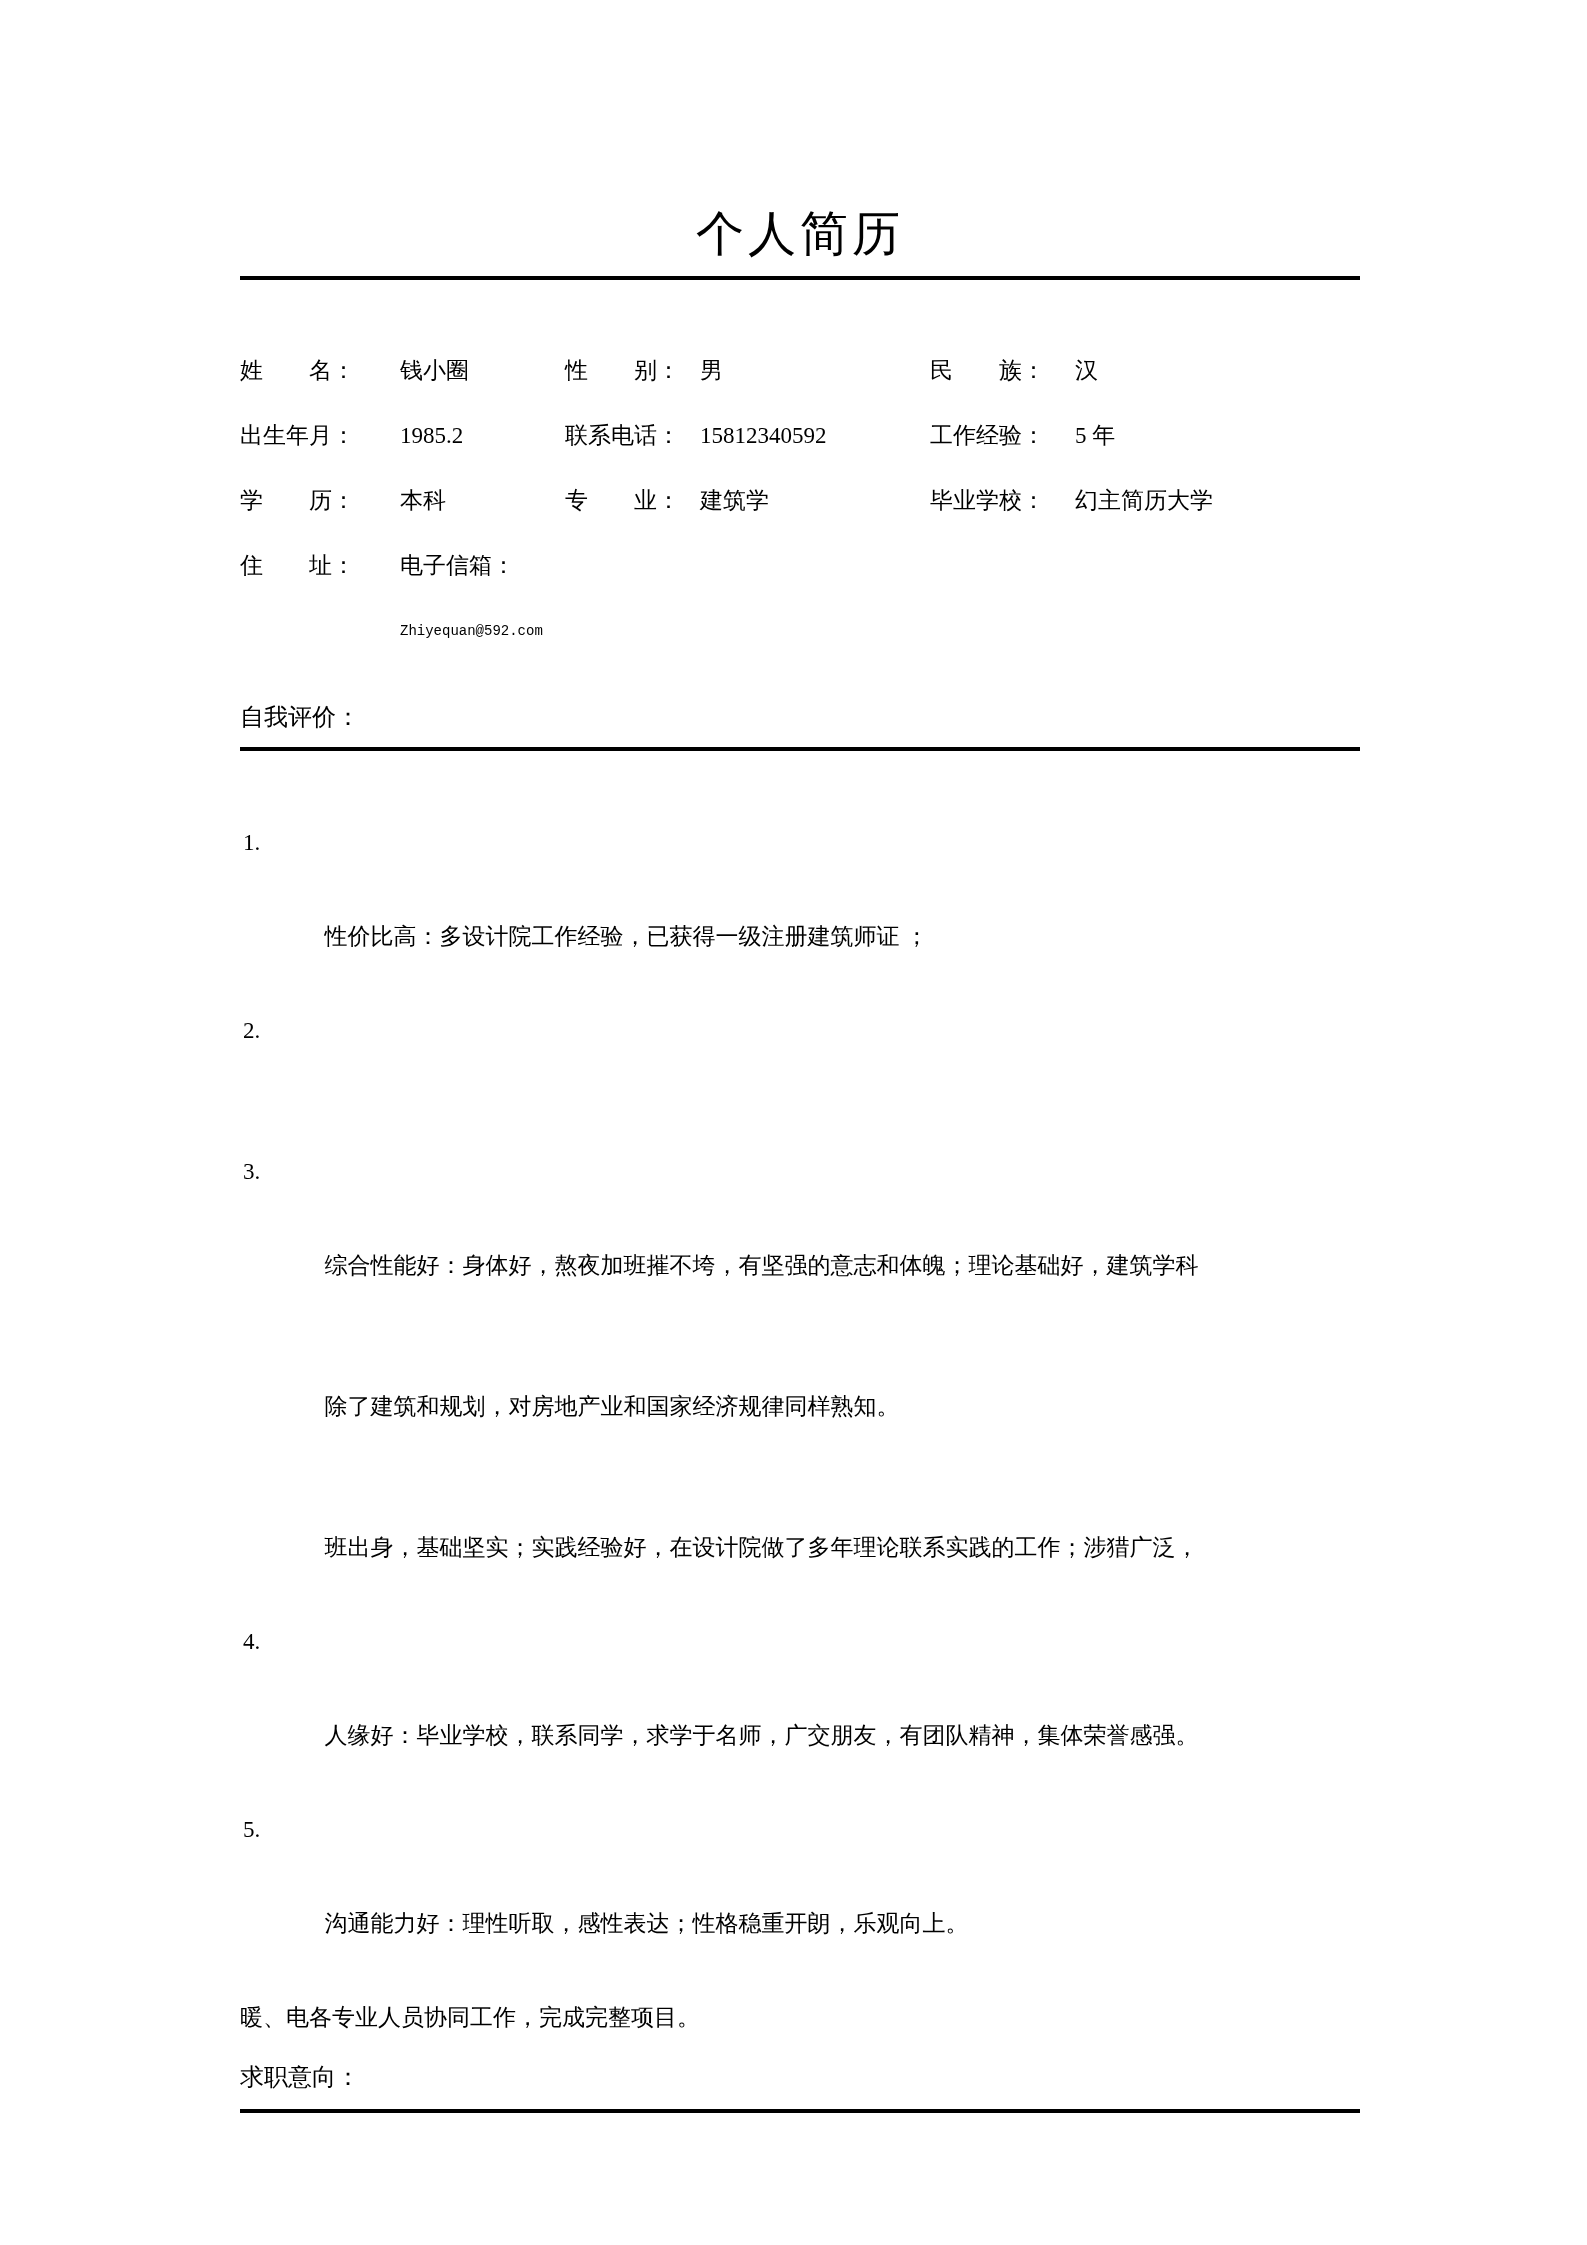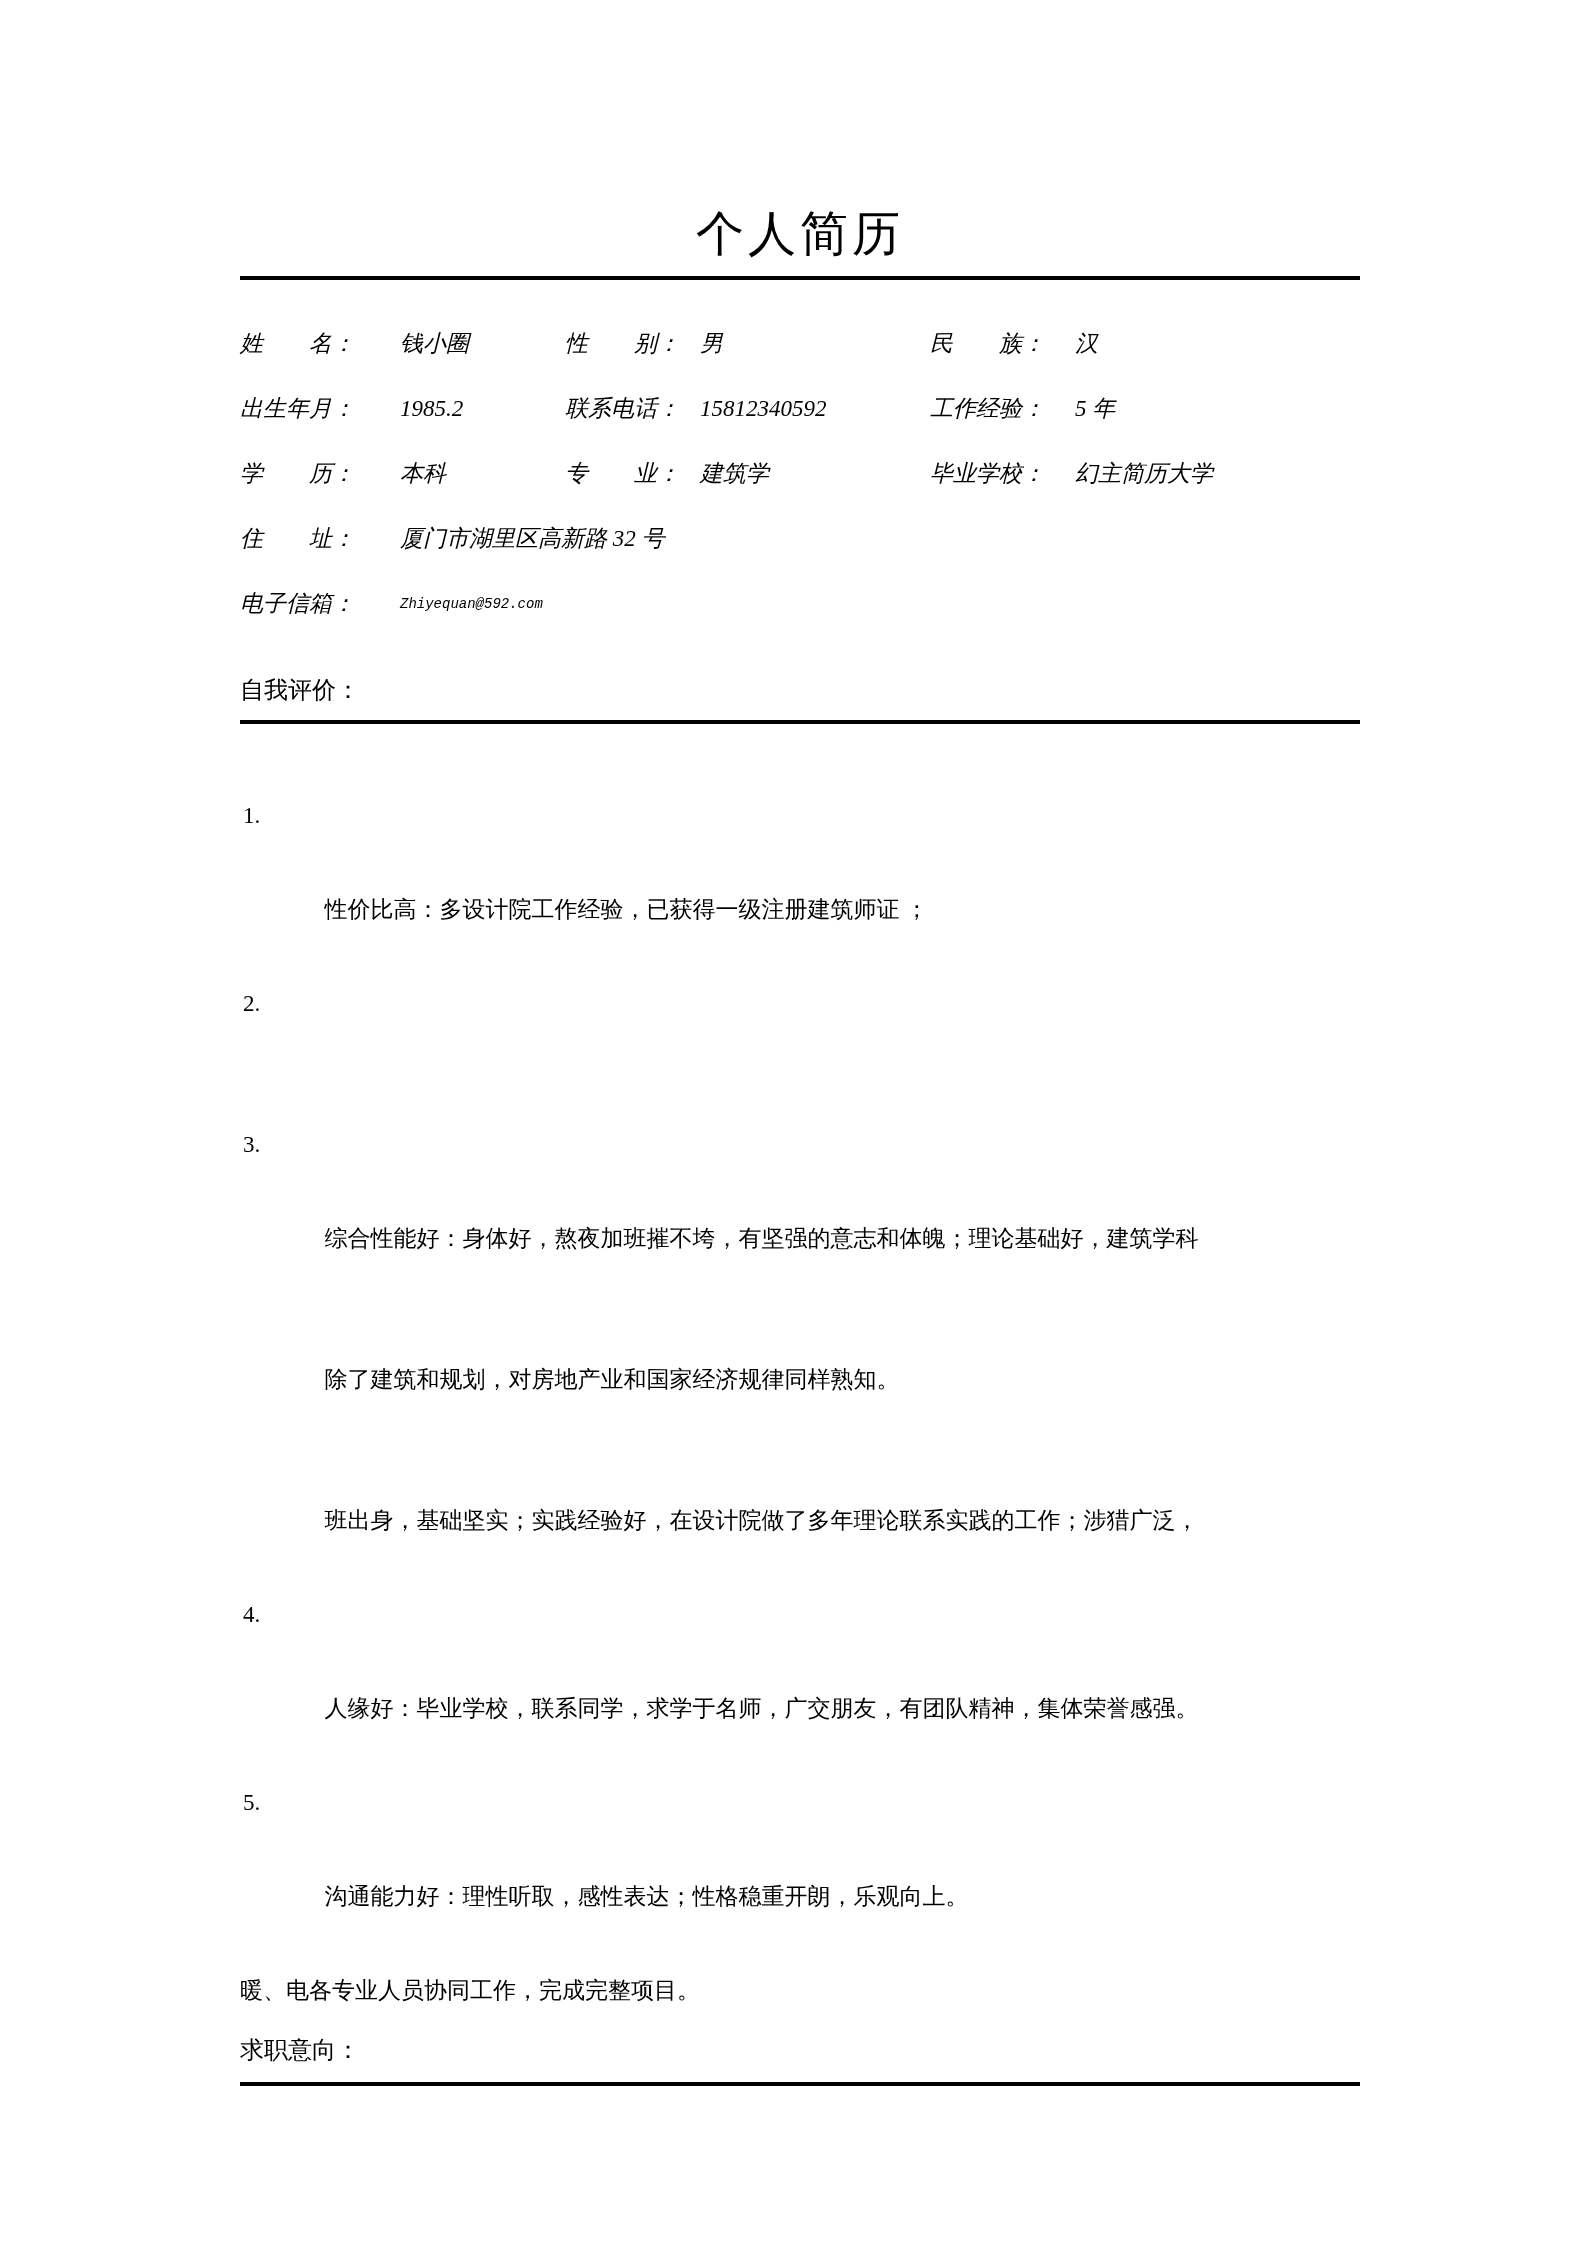--- a/index.html
+++ b/index.html
@@ -15,23 +15,22 @@
   }
   .rule { height:4px; background:#000; border:none; }
   .rule-1 { margin-top:13px; }
   .rule-2 { margin-top:14px; }
   .rule-3 { margin-top:16px; }
 
   .info-grid {
     display:grid;
     grid-template-columns:160px 165px 135px 230px 145px 1fr;
     grid-auto-rows:65px;
-    margin-top:49px;
+    margin-top:76px;
     font-size:23px;
-    font-style:italic;
   }
   .info-grid .cell { line-height:30px; white-space:pre; }
   .span5 { grid-column:2 / 7; }
 
   .section-heading { font-size:24px; line-height:32px; margin-top:20px; white-space:pre; }
 
   .eval-list { margin-top:68px; font-size:23px; }
   .list-line { position:relative; padding-left:50px; line-height:47px; white-space:pre-wrap; }
   .li-num { position:absolute; left:3px; top:0; }
   .note-line { line-height:47px; white-space:pre-wrap; }
@@ -61,21 +60,20 @@
     <div class="cell">5 年</div>
 
     <div class="cell">学　　历：</div>
     <div class="cell">本科</div>
     <div class="cell">专　　业：</div>
     <div class="cell">建筑学</div>
     <div class="cell">毕业学校：</div>
     <div class="cell">幻主简历大学</div>
 
     <div class="cell">住　　址：</div>
-    <div class="cell span5">厦门市湖里区高新路 32 号</div>
 
     <div class="cell">电子信箱：</div>
     <div class="cell span5 mono">Zhiyequan@592.com</div>
   </div>
 
   <div class="section-heading">自我评价：</div>
   <div class="rule rule-2"></div>
 
   <div class="eval-list">
     <div class="list-line">

